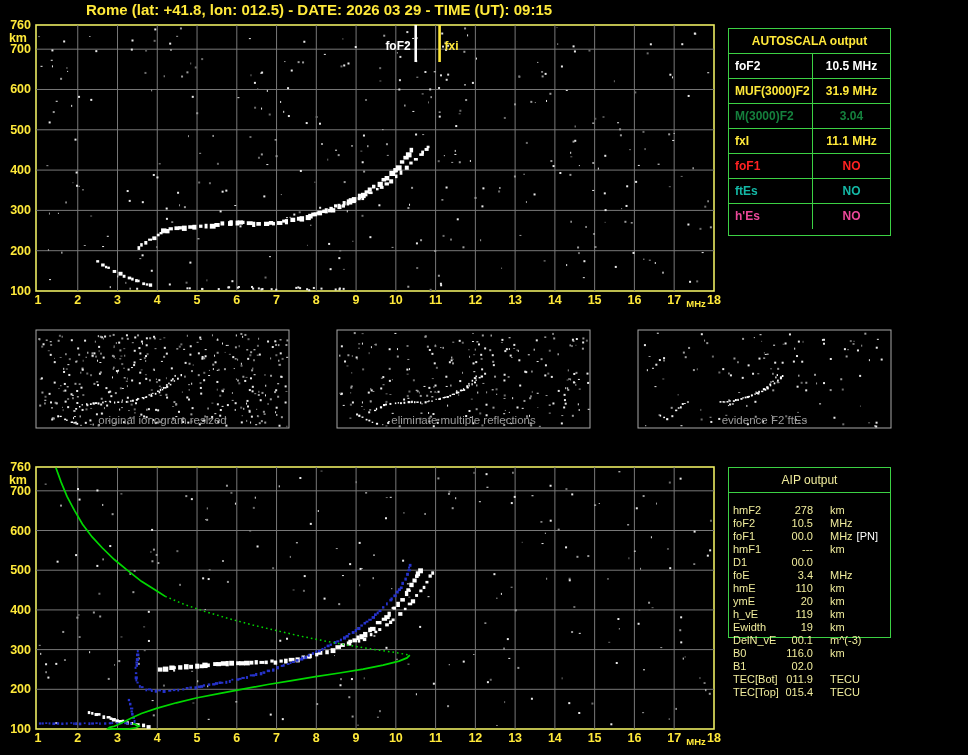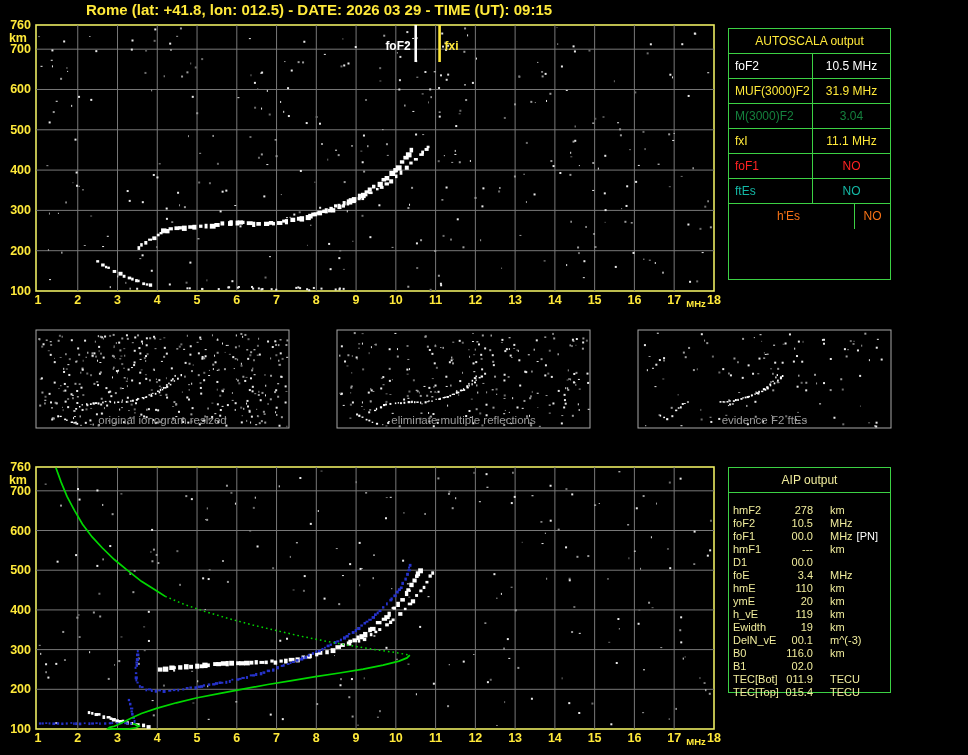--- a/index.html
+++ b/index.html
@@ -8,31 +8,31 @@
   }
   *{box-sizing:border-box}
   html,body{margin:0;padding:0;background:#000}
   body{width:968px;height:755px;position:relative;overflow:hidden;
        font-family:"Liberation Sans",sans-serif;}
   .abs{position:absolute}
   #title-bar{left:86px;top:1px;color:var(--yel);font-weight:bold;font-size:15px;white-space:nowrap}
   svg#plots{left:0;top:0}
 
   
-  #autoscala{left:728px;top:28px;width:163px;height:252px;border:1px solid var(--tgreen);
-             font-weight:normal;font-size:12px;background:#000}
+  #autoscala{left:728px;top:28px;width:163px;height:208px;border:1px solid var(--tgreen);
+             font-weight:bold;font-size:12px;background:#000}
   .as-head{height:25px;line-height:25px;text-align:center;color:var(--yel);
            border-bottom:1px solid var(--tgreen)}
   .as-row{display:flex;height:25px;line-height:25px;border-bottom:1px solid var(--tgreen)}
   .as-row:last-child{border-bottom:none}
   .as-label{width:84px;border-right:1px solid var(--tgreen);padding-left:6px;overflow:hidden;white-space:nowrap}
   .as-val{flex:1;text-align:center}
 
   
-  #aip{left:728px;top:467px;width:163px;height:226px;border:1px solid var(--tgreen);
+  #aip{left:728px;top:467px;width:163px;height:171px;border:1px solid var(--tgreen);
        font-size:11px;color:var(--pyel);overflow:visible}
   .aip-head{height:25px;line-height:25px;text-align:center;font-size:12px;
             border-bottom:1px solid var(--tgreen);color:var(--pyel)}
   .aip-rows{position:absolute;left:4px;top:36px;width:158px}
   .aip-row{height:13px;line-height:13px;white-space:nowrap}
   .aip-label{display:inline-block;width:52px}
   .aip-val{display:inline-block;width:28px;text-align:right}
   .aip-unit{display:inline-block;margin-left:17px}
   .aip-extra{display:inline-block;margin-left:4px;color:#fff}
 
@@ -2095,21 +2095,21 @@
         <div class="as-val">11.1 MHz</div>
       </div>
       <div class="as-row" style="color: rgb(255, 34, 34);">
         <div class="as-label">foF1</div>
         <div class="as-val">NO</div>
       </div>
       <div class="as-row" style="color: #14b8a6;">
         <div class="as-label">ftEs</div>
         <div class="as-val">NO</div>
       </div>
-      <div class="as-row" style="color: #f97316; margin-left: 42px;">
+      <div class="as-row" style="color: #ec4899;">
         <div class="as-label">h'Es</div>
         <div class="as-val">NO</div>
       </div>
     </div>
 </div>
 
 <div class="abs" id="aip">
   <div class="aip-head">AIP output</div>
   <div class="aip-rows" id="aip-rows">
       <div class="aip-row"><span class="aip-label">hmF2</span><span class="aip-val">278</span><span class="aip-unit">km</span></div>

